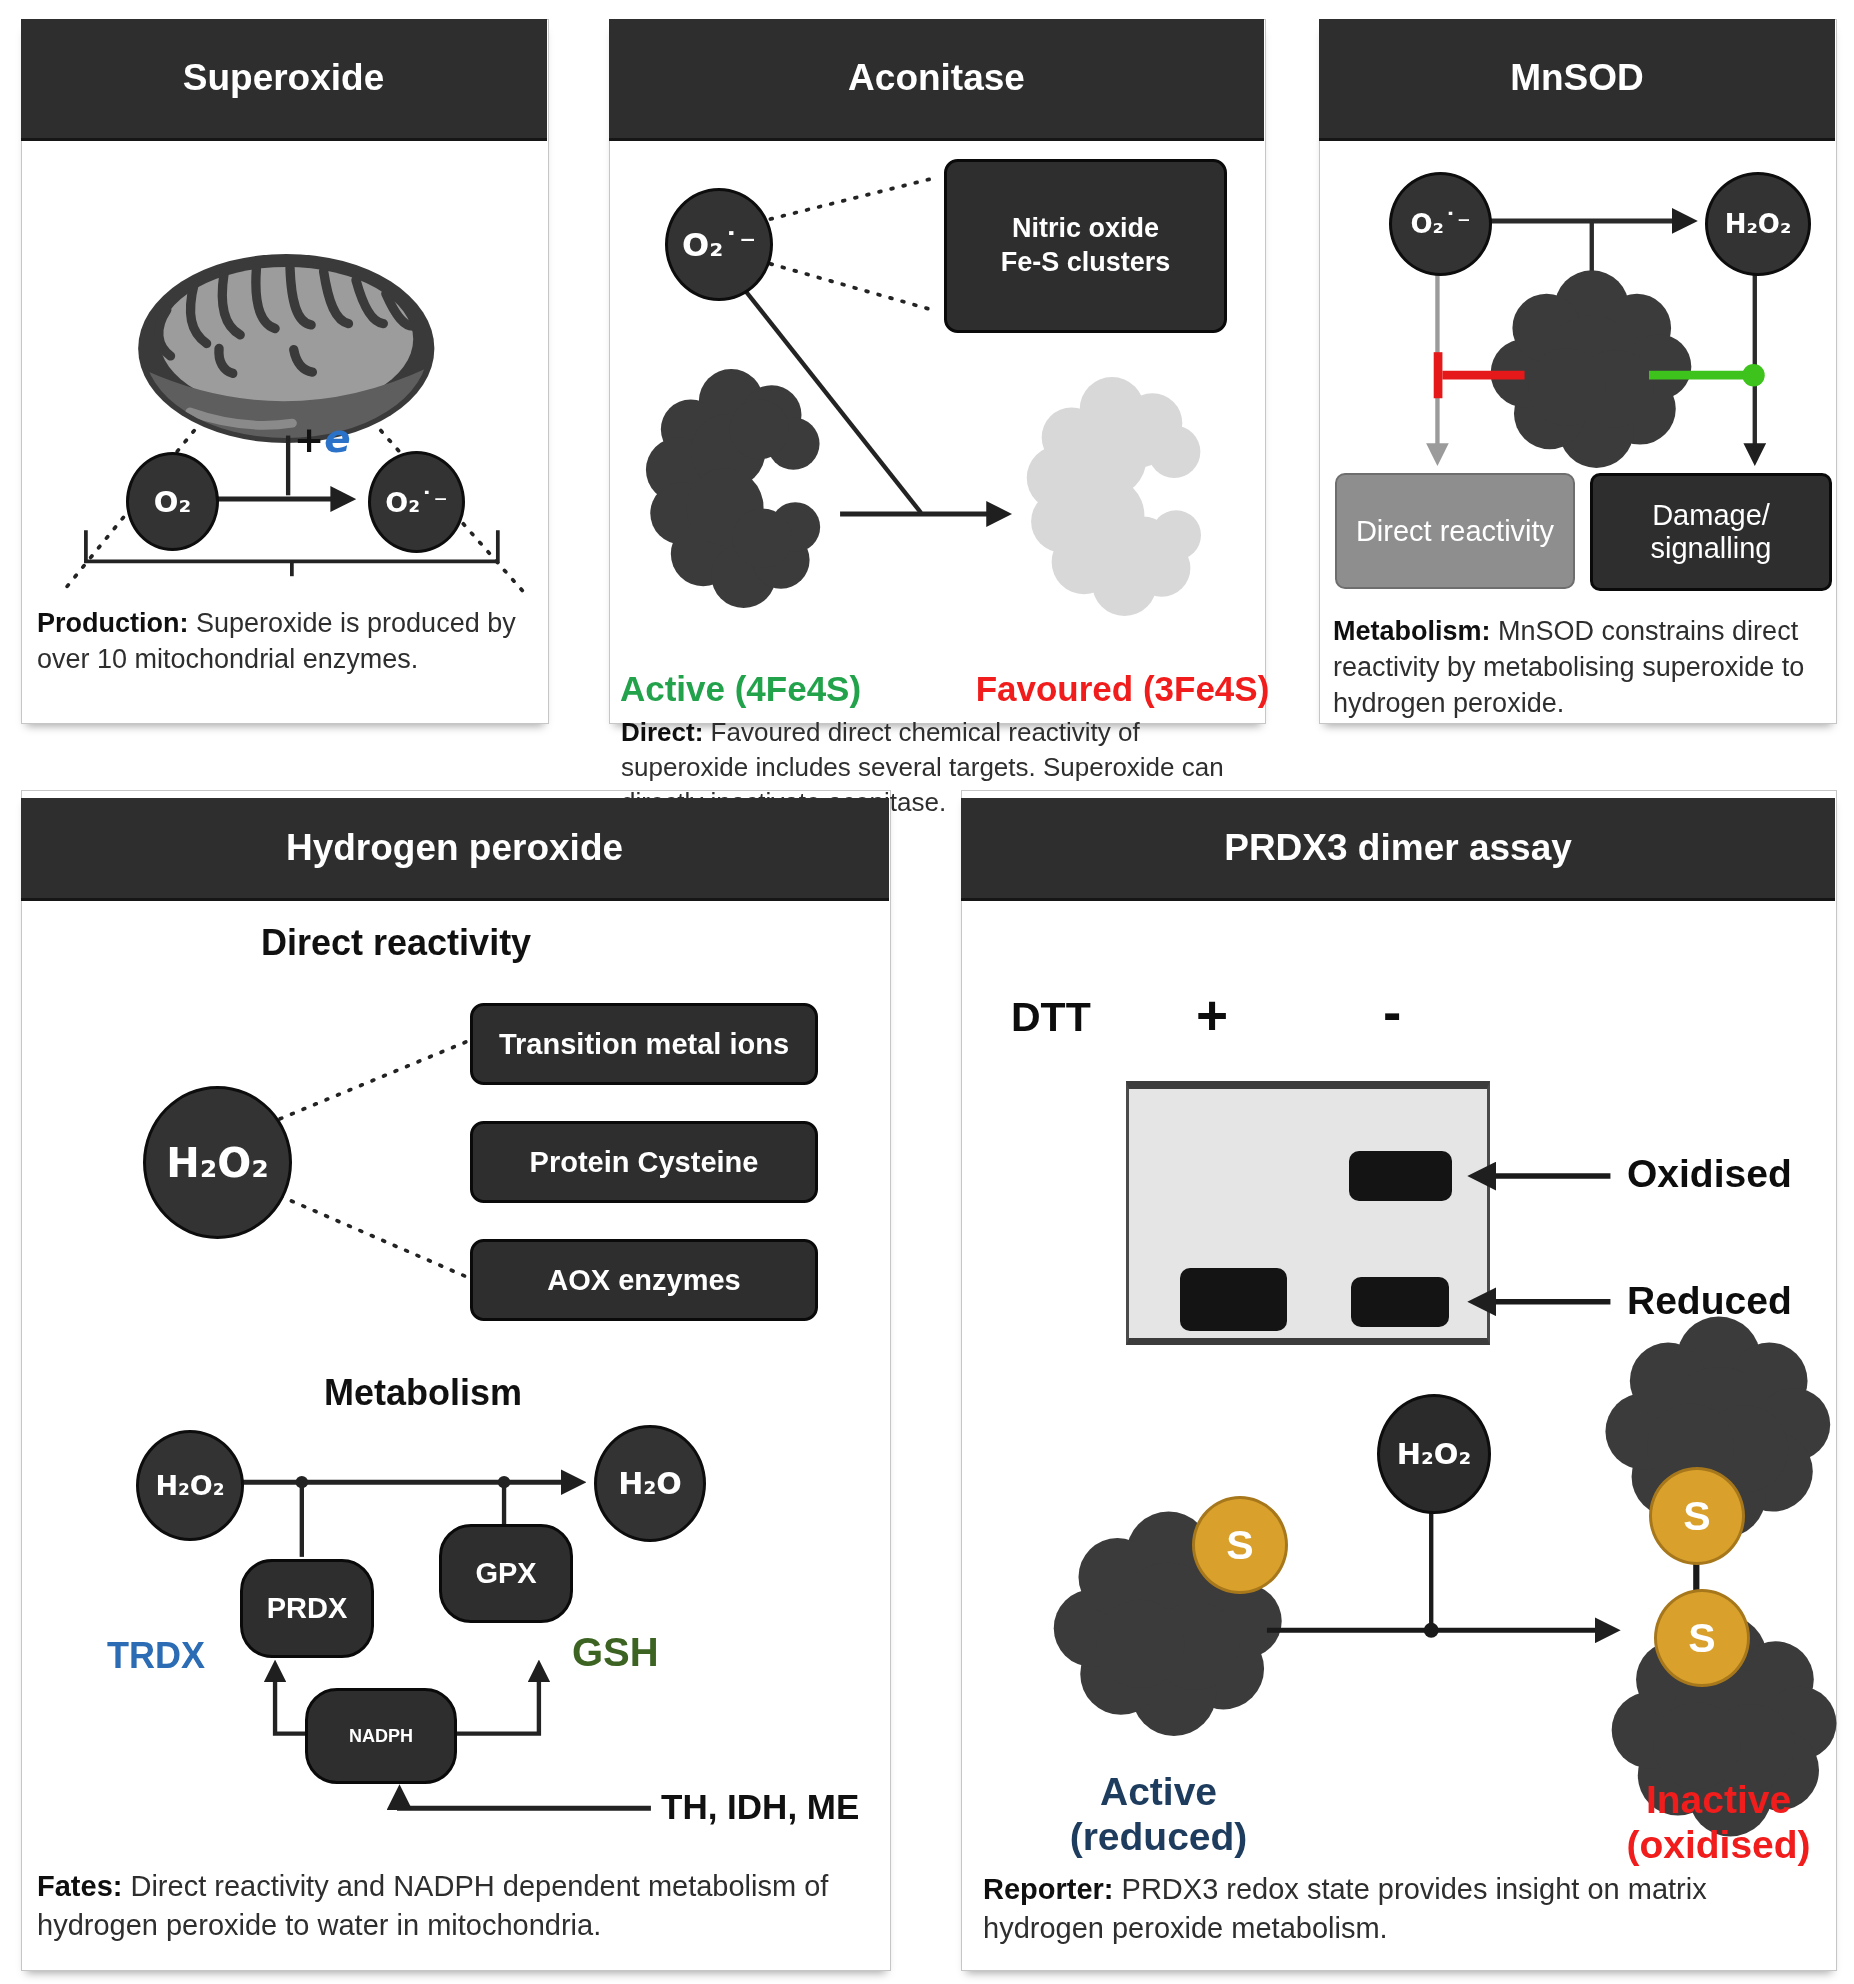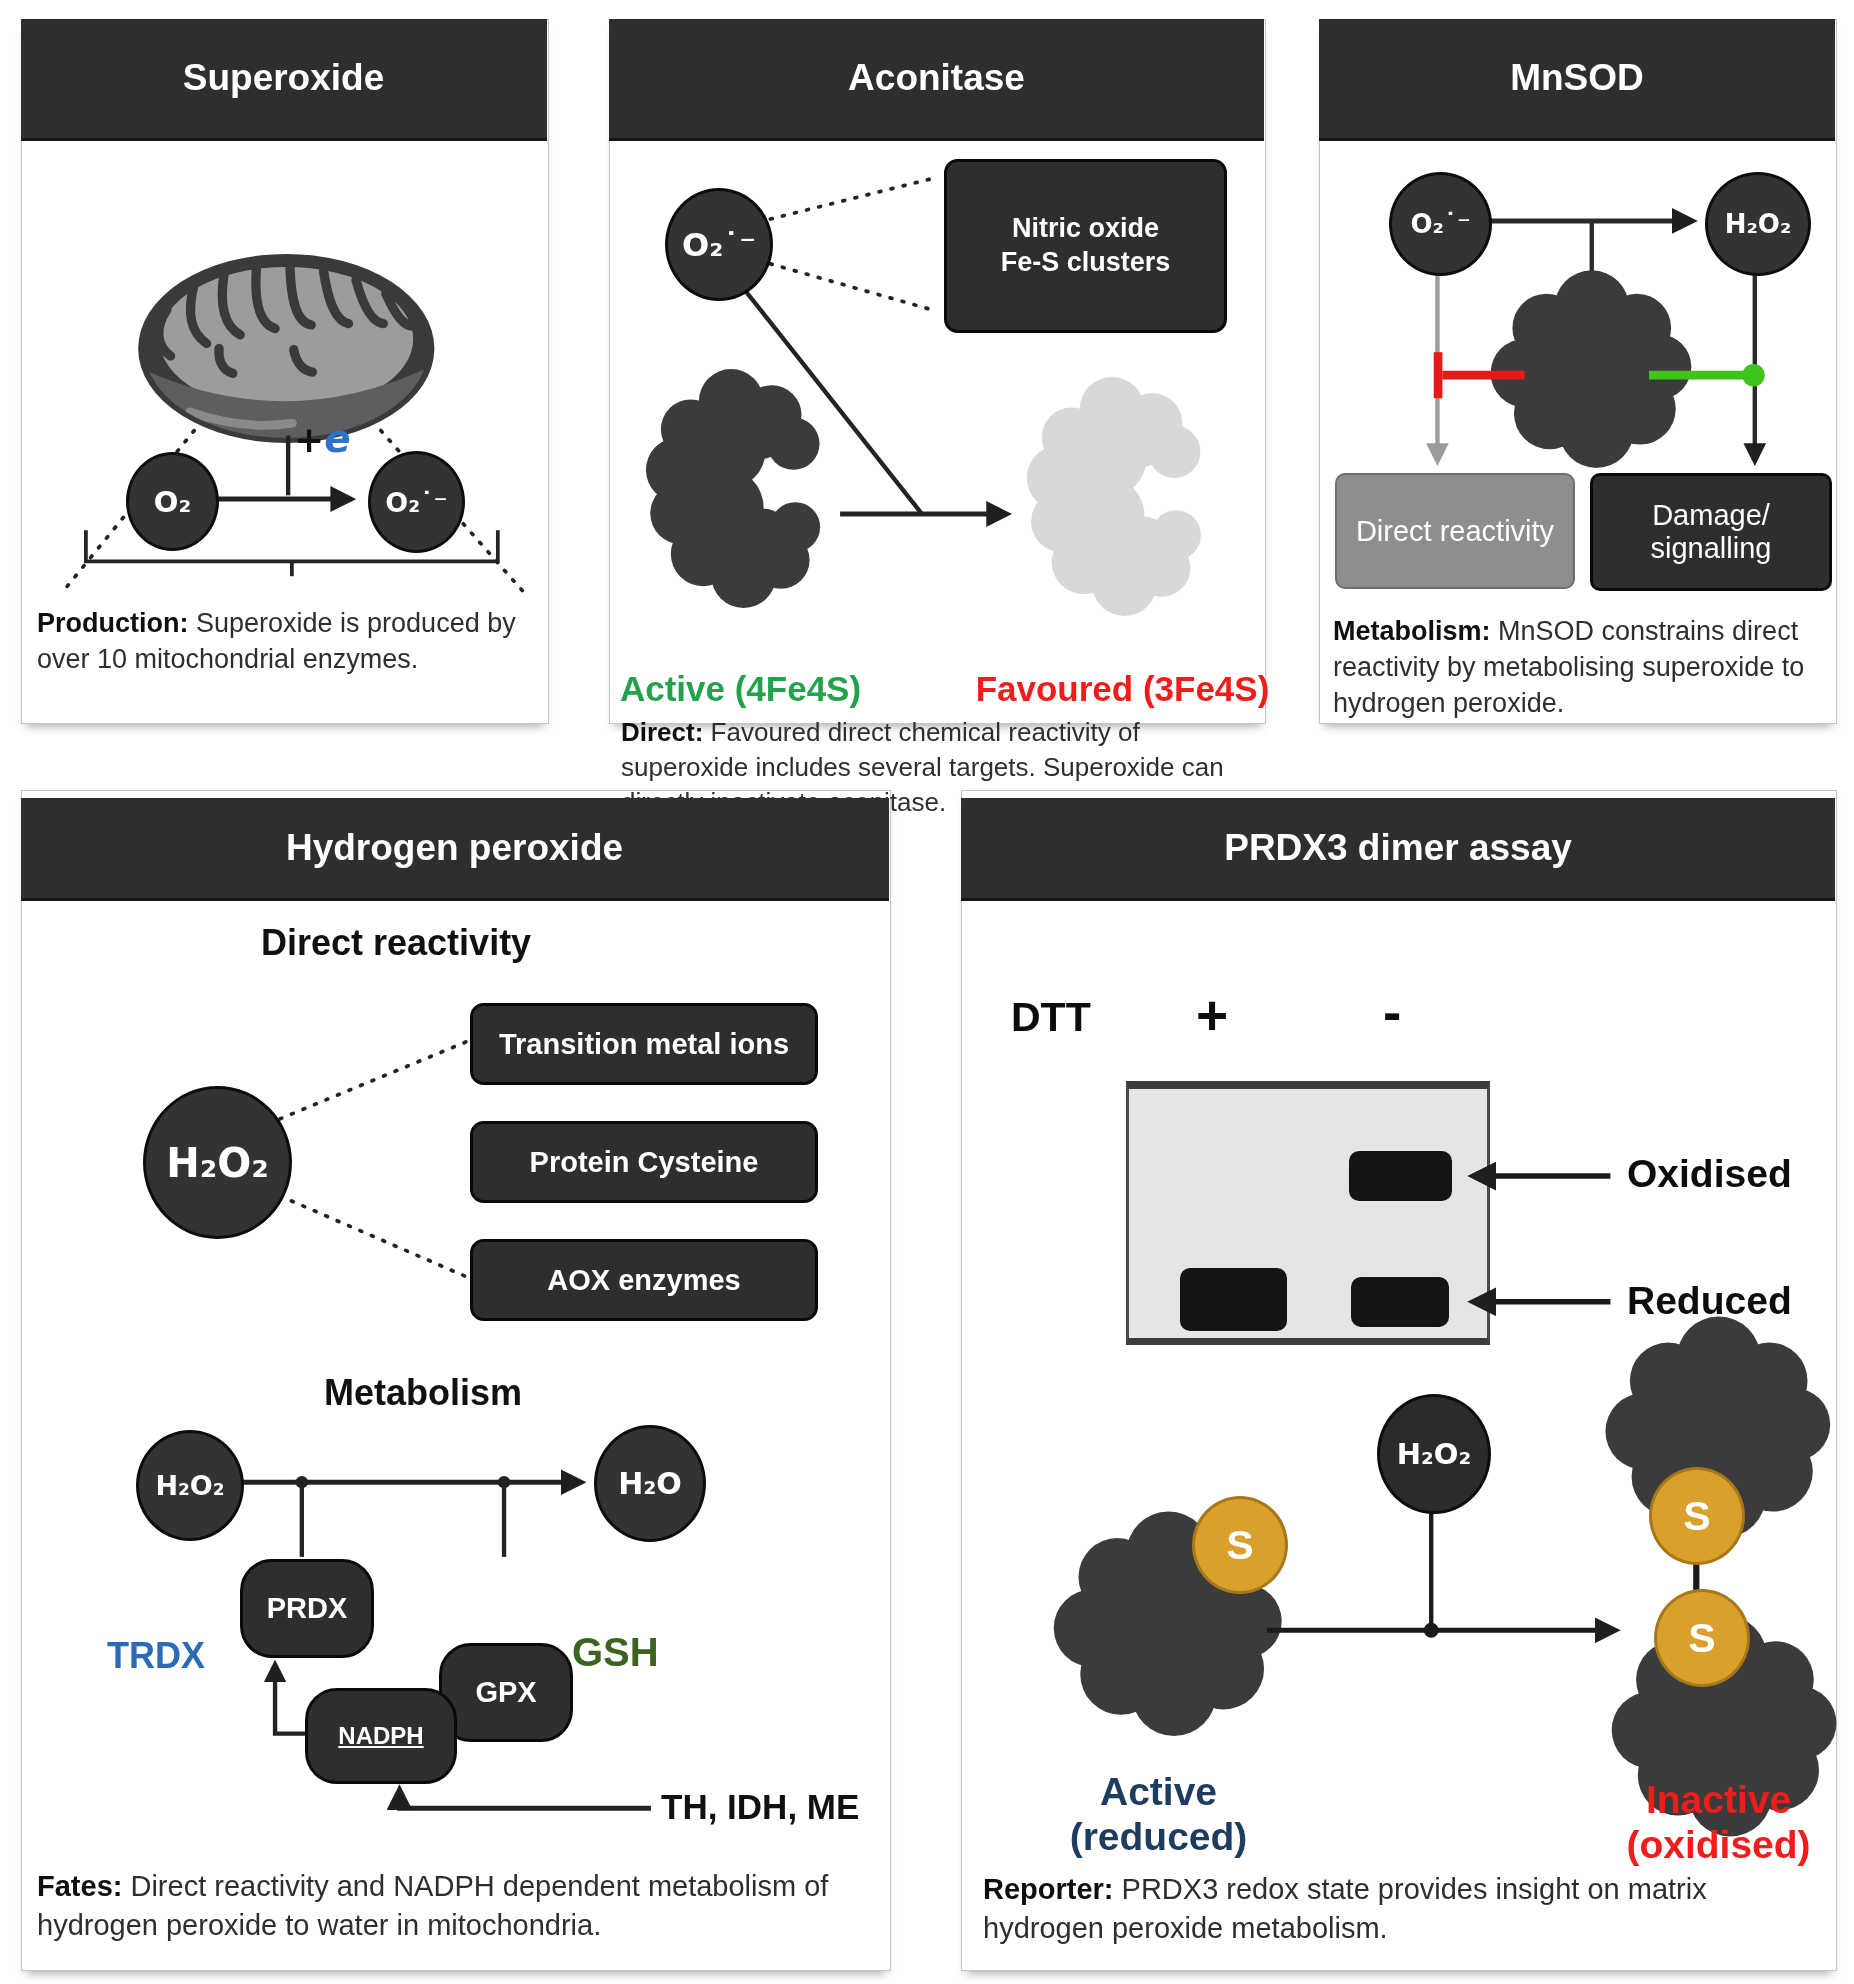--- a/index.html
+++ b/index.html
@@ -233,24 +233,24 @@
 </div>
 <div class="node" style="left:136px;top:1430px;width:102px;height:105px;font-size:27px;">
   <span>H₂O₂</span>
 </div>
 <div class="node" style="left:594px;top:1425px;width:106px;height:111px;font-size:30px;">
   <span>H₂O</span>
 </div>
 <div class="dbox" style="left:240px;top:1559px;width:128px;height:93px;border-radius:32px;font-size:29px;">
   <span>PRDX</span>
 </div>
-<div class="dbox" style="left:439px;top:1643px;width:128px;height:93px;border-radius:32px;font-size:29px;">
+<div class="dbox" style="left:439px;top:1524px;width:128px;height:93px;border-radius:32px;font-size:29px;">
   <span>GPX</span>
 </div>
-<div class="dbox" style="left:305px;top:1688px;width:146px;height:90px;border-radius:32px;font-size:24px;text-decoration:underline;">
+<div class="dbox" style="left:305px;top:1688px;width:146px;height:90px;border-radius:32px;font-size:18px;">
   <span>NADPH</span>
 </div>
 <div class="lbl" style="left:107px;top:1635px;font-size:36px;color:#2b6cb5;">
   <span>TRDX</span>
 </div>
 <div class="lbl" style="left:572px;top:1630px;font-size:40px;color:#3c6322;">
   <span>GSH</span>
 </div>
 <div class="lbl" style="left:661px;top:1787px;font-size:35px;color:#111;">
   <span>TH, IDH, ME</span>

